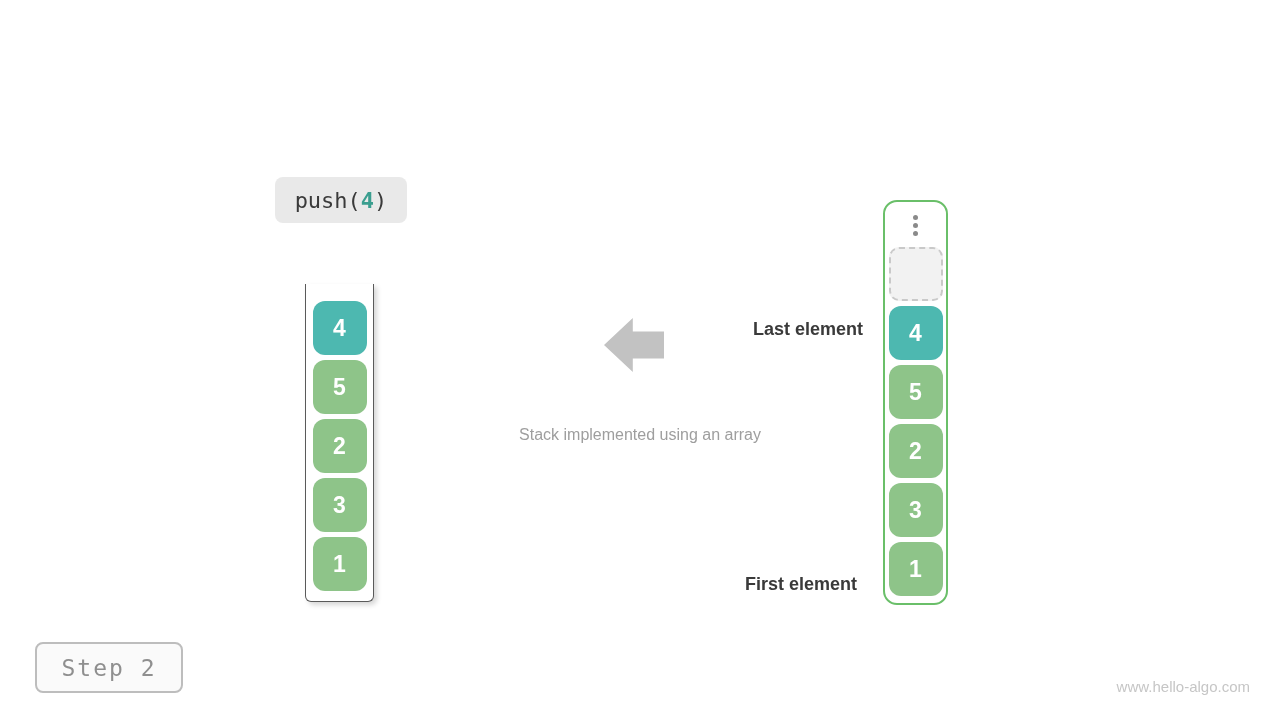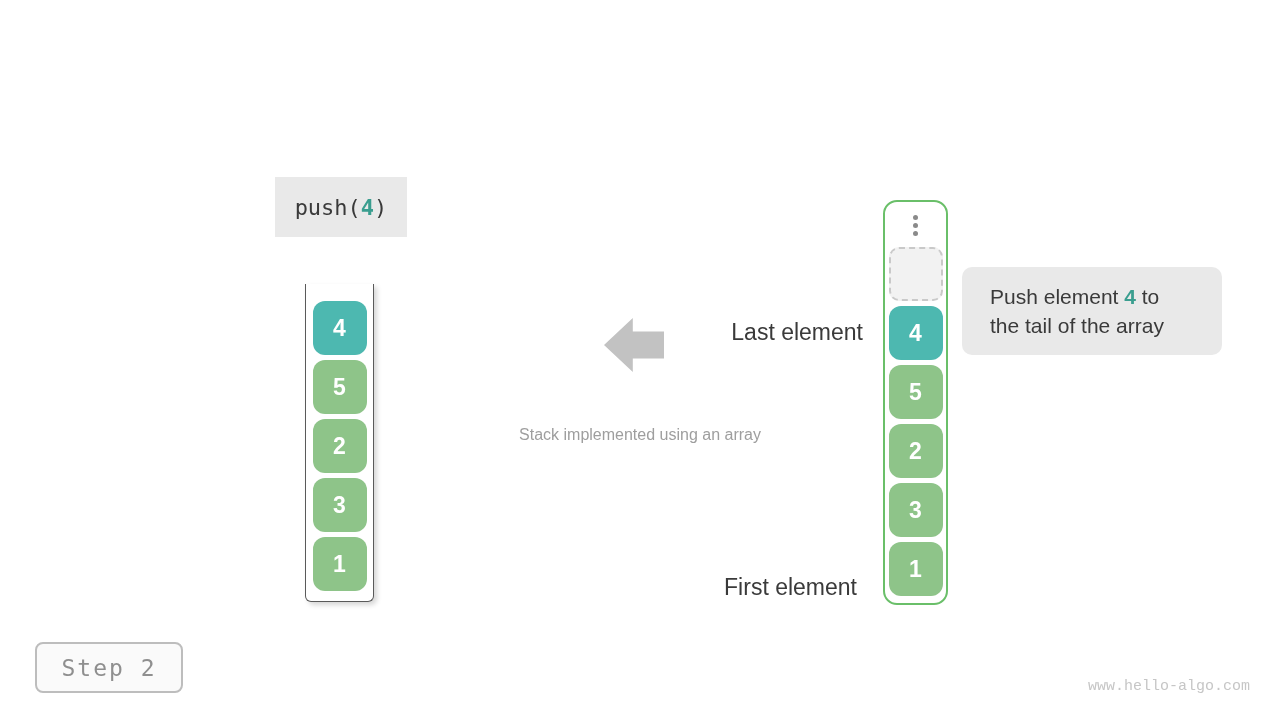--- a/index.html
+++ b/index.html
@@ -2,22 +2,22 @@
 <html style="--teal: #4DB8B0; --green: #8EC489; --teal_text: #3A9E8F; --container_green: #6ABF69; --chip_bg: #E9E9E9; --arrow_gray: #C2C2C2; --text_dark: #3A3A3A;"><head>
 <meta charset="utf-8">
 <style>
   html,body{margin:0;padding:0;background:#ffffff;}
   body{width:1280px;height:720px;position:relative;overflow:hidden;
        font-family:"Liberation Sans",sans-serif;}
 
   .canvas{position:absolute;inset:0;width:1280px;height:720px;}
 
   
-  .push-box{position:absolute;left:275px;top:177px;width:132px;height:60px;
-    background:var(--chip_bg);border-radius:0;display:flex;align-items:center;
+  .push-box{position:absolute;left:275px;top:177px;width:132px;height:46px;
+    background:var(--chip_bg);border-radius:8px;display:flex;align-items:center;
     justify-content:center;font-family:"DejaVu Sans Mono",monospace;
     font-size:22px;color:var(--text_dark);}
   .push-box .arg{color:var(--teal_text);font-weight:bold;}
 
   
   .left-stack{position:absolute;left:305px;top:284px;width:69px;height:318px;
     box-sizing:border-box;background:#fff;
     border-left:1.5px solid #5a5a5a;border-right:1.5px solid #5a5a5a;
     border-bottom:1.5px solid #5a5a5a;border-radius:0 0 6px 6px;
     box-shadow:3px 3px 5px rgba(0,0,0,0.16);
@@ -39,42 +39,42 @@
   .dot{width:5px;height:5px;border-radius:50%;background:#8a8a8a;}
 
   .empty-slot{width:54px;height:54px;box-sizing:border-box;border-radius:10px;
     border:2px dashed #c9c9c9;background:#f2f2f2;flex-shrink:0;}
 
   
   .arrow-left{position:absolute;left:604px;top:318px;width:60px;height:54px;
     background:var(--arrow_gray);
     clip-path:polygon(0 50%,48% 0,48% 25%,100% 25%,100% 75%,48% 75%,48% 100%);}
 
-  .label-bold{position:absolute;font-size:23px;font-weight:normal;
+  .label-bold{position:absolute;font-size:18px;font-weight:bold;
     color:var(--text_dark);white-space:nowrap;}
   .last-label{right:417px;top:319px;}
   .first-label{right:423px;top:574px;}
 
   .caption{position:absolute;left:50%;transform:translateX(-50%);top:426px;
     font-size:16px;color:#9e9e9e;white-space:nowrap;}
 
   .callout{position:absolute;left:962px;top:267px;width:260px;height:88px;
     box-sizing:border-box;background:var(--chip_bg);border-radius:10px;
     padding:15px 52px 15px 28px;font-size:21px;line-height:29px;
     color:var(--text_dark);}
   .callout .arg{color:var(--teal_text);font-weight:bold;}
 
   .step-box{position:absolute;left:35px;top:642px;width:148px;height:51px;
     box-sizing:border-box;background:#fafafa;border:2px solid #bdbdbd;
     border-radius:8px;display:flex;align-items:center;justify-content:center;
     font-family:"DejaVu Sans Mono",monospace;font-size:23px;letter-spacing:2px;
     color:#8f8f8f;}
 
   .watermark{position:absolute;right:30px;top:678px;
-    font-family:Liberation Mono, monospace;font-size:15px;color:#c6c6c6;}
+    font-family:Liberation Sans, sans-serif;font-size:15px;color:#c6c6c6;}
 </style>
 </head>
 <body>
 
 <div class="canvas">
 
   <div class="push-box">
     <span>push(</span>
       <span class="arg">4</span>
       <span>)</span>
@@ -103,23 +103,20 @@
     </div>
     <div class="empty-slot"></div>
 
   <div class="cell teal">4</div>
       <div class="cell green">5</div>
       <div class="cell green">2</div>
       <div class="cell green">3</div>
       <div class="cell green">1</div>
     </div>
 
-  <div class="callout">
-    <span>Push element </span><span class="arg">4</span><span> to the tail of the array</span>
-  </div>
 
   <div class="step-box">
     <span>Step 2</span>
   </div>
 
   <div class="watermark">www.hello-algo.com</div>
 
 </div>
 
 </body></html>

